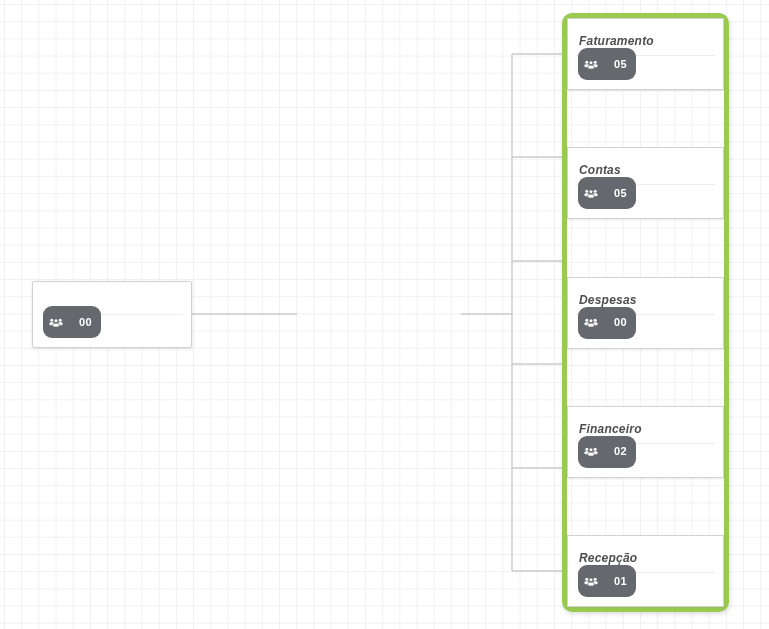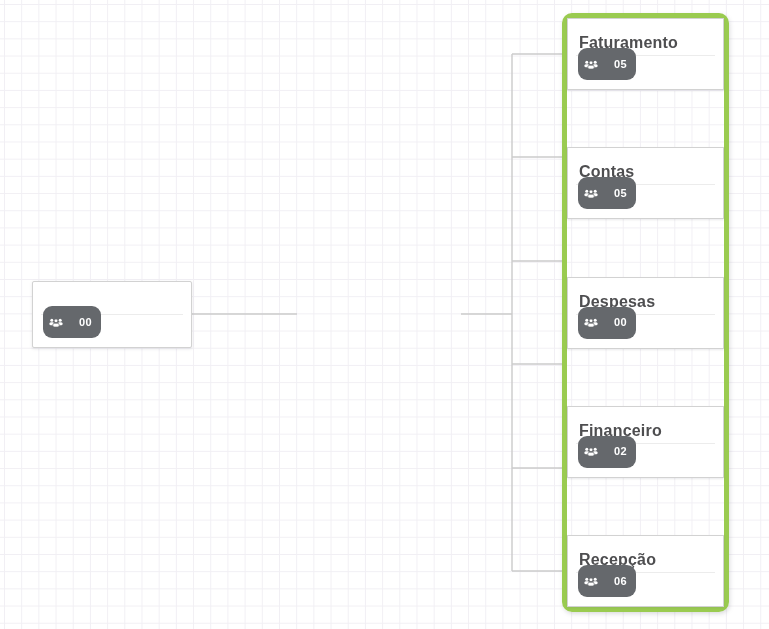--- a/index.html
+++ b/index.html
@@ -60,25 +60,26 @@
     height:72px;
     background:#fff;
     border:1px solid var(--node-border);
     box-sizing:border-box;
     box-shadow:0 1px 2px rgba(110,110,120,.15);
   }
 
   .title{
     position:absolute;
     left:11px;top:15px;
-    font-size:16px;
+    font-size:12px;
     font-weight:700;
     letter-spacing:.2px;
     color:var(--title-text);
     white-space:nowrap;
+    font-style:italic;
   }
 
   .divider{
     position:absolute;
     left:8px;right:8px;
     height:1px;
     background:var(--divider);
   }
 
   .badge{
@@ -233,18 +234,18 @@
             <circle cx="4.8" cy="5" r="2.6"></circle>
               <rect x="0.6" y="8.4" width="8.4" height="5.2" rx="2.6"></rect>
             <circle cx="19.2" cy="5" r="2.6"></circle>
               <rect x="15" y="8.4" width="8.4" height="5.2" rx="2.6"></rect>
             <g stroke="#65686c" stroke-width="1.2">
               <circle cx="12" cy="6" r="3.2"></circle>
                 <rect x="6.4" y="10.2" width="11.2" height="6.6" rx="3.3"></rect>
             </g>
           </g>
         </svg>
-        <b>06</b>
+        <b>01</b>
       </span>
     </div>
 
   </div>
 </div>
 
 </body></html>

